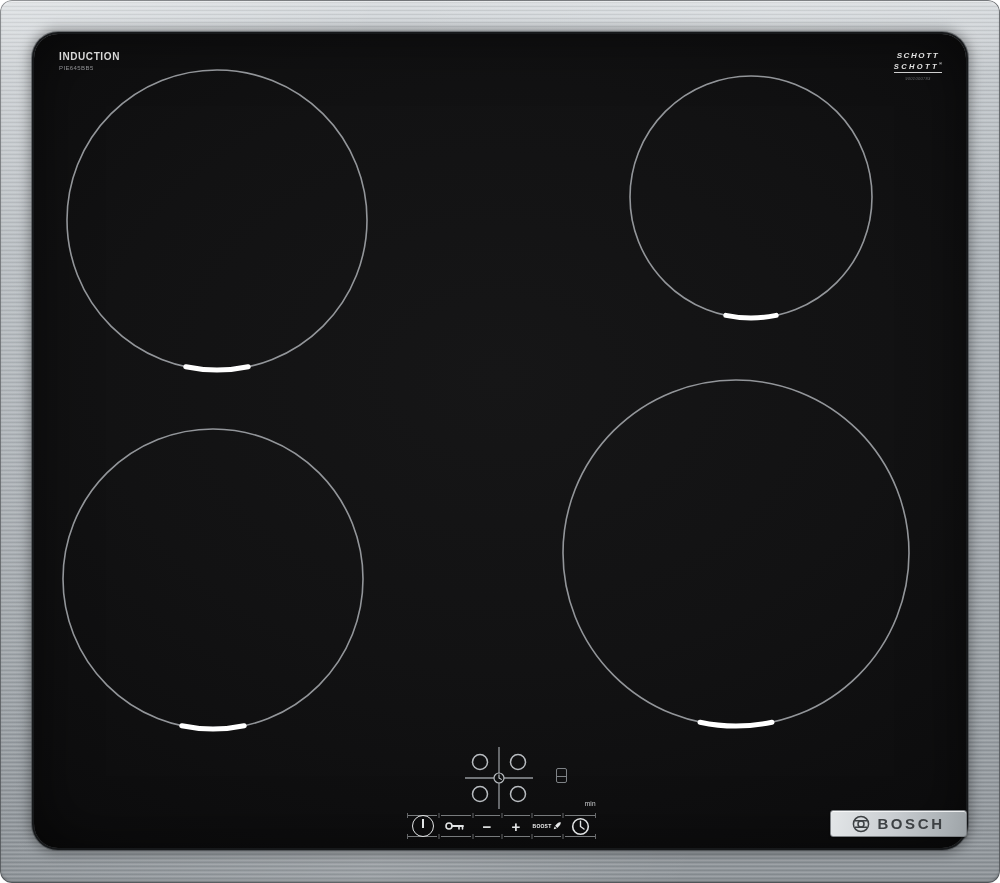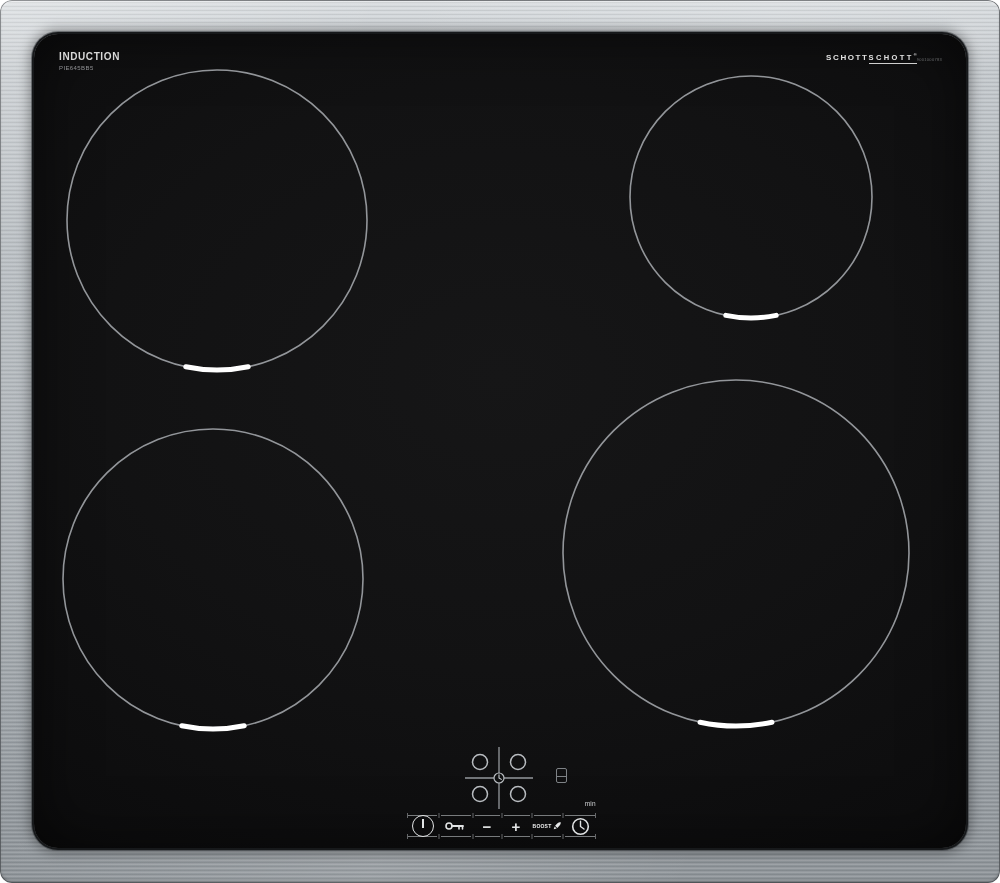--- a/index.html
+++ b/index.html
@@ -34,21 +34,21 @@
   .zones-svg{position:absolute;left:0;top:0;width:1000px;height:883px;pointer-events:none;}
   .zone-ring{fill:none;stroke:var(--zone_line,#a9adb1);stroke-width:1.6;opacity:0.85;}
   .zone-marker{fill:none;stroke:var(--zone_marker,#ffffff);stroke-width:5;stroke-linecap:round;}
 
   
   .induction{position:absolute;left:59px;top:51px;color:#d6d6d6;}
   .ind-label{font-size:10px;font-weight:bold;letter-spacing:0.6px;color:#d8d8d8;}
   .model{font-size:6px;letter-spacing:0.4px;color:#8f9093;margin-top:3px;}
 
   
-  .schott{position:absolute;top:51px;right:58px;display:flex;flex-direction:row;align-items:center;color:#e2e2e2;}
+  .schott{position:absolute;top:51px;right:58px;display:flex;flex-direction:column;align-items:center;color:#e2e2e2;font-style:italic;}
   .schott-l1{font-size:8px;font-weight:bold;letter-spacing:1.6px;}
   .schott-l2{font-size:7.5px;font-weight:bold;letter-spacing:2.4px;margin-top:1px;
              border-bottom:1px solid #cfcfcf;padding-bottom:1.5px;}
   .schott-l2 sup{font-size:4px;letter-spacing:0;}
   .schott-serial{font-size:4px;color:#6a6c6e;margin-top:3px;letter-spacing:0.3px;}
 
   
   .zone-sel{position:absolute;left:458px;top:744px;width:82px;height:68px;}
   .zs-line{stroke:#95999d;stroke-width:1.3;}
   .zs-circle{fill:none;stroke:#b8bcc0;stroke-width:1.5;}
@@ -174,14 +174,22 @@
 
   <div class="key key-timer">
     <svg width="19" height="19" viewBox="0 0 19 19">
       <circle class="icon-stroke" cx="9.5" cy="9.5" r="7.8" stroke-width="1.6"></circle>
       <path class="icon-stroke" d="M9.5,9.5 V4.2 M9.5,9.5 L13,12" stroke-width="1.4"></path>
     </svg>
   </div>
 
   <div class="min-label">min</div>
 
+  <div class="plate">
+    <svg width="18" height="18" viewBox="0 0 18 18">
+      <circle cx="9" cy="9" r="7.6" fill="none" stroke="#3d4144" stroke-width="1.5"></circle>
+      <path d="M3,5.8 H15 M3,12.2 H15" stroke="#3d4144" stroke-width="1.5" fill="none"></path>
+      <circle cx="9" cy="9" r="3" fill="none" stroke="#3d4144" stroke-width="1.5"></circle>
+    </svg>
+    <span class="bosch-txt">BOSCH</span>
+  </div>
 
 </div>
 
 </body></html>

